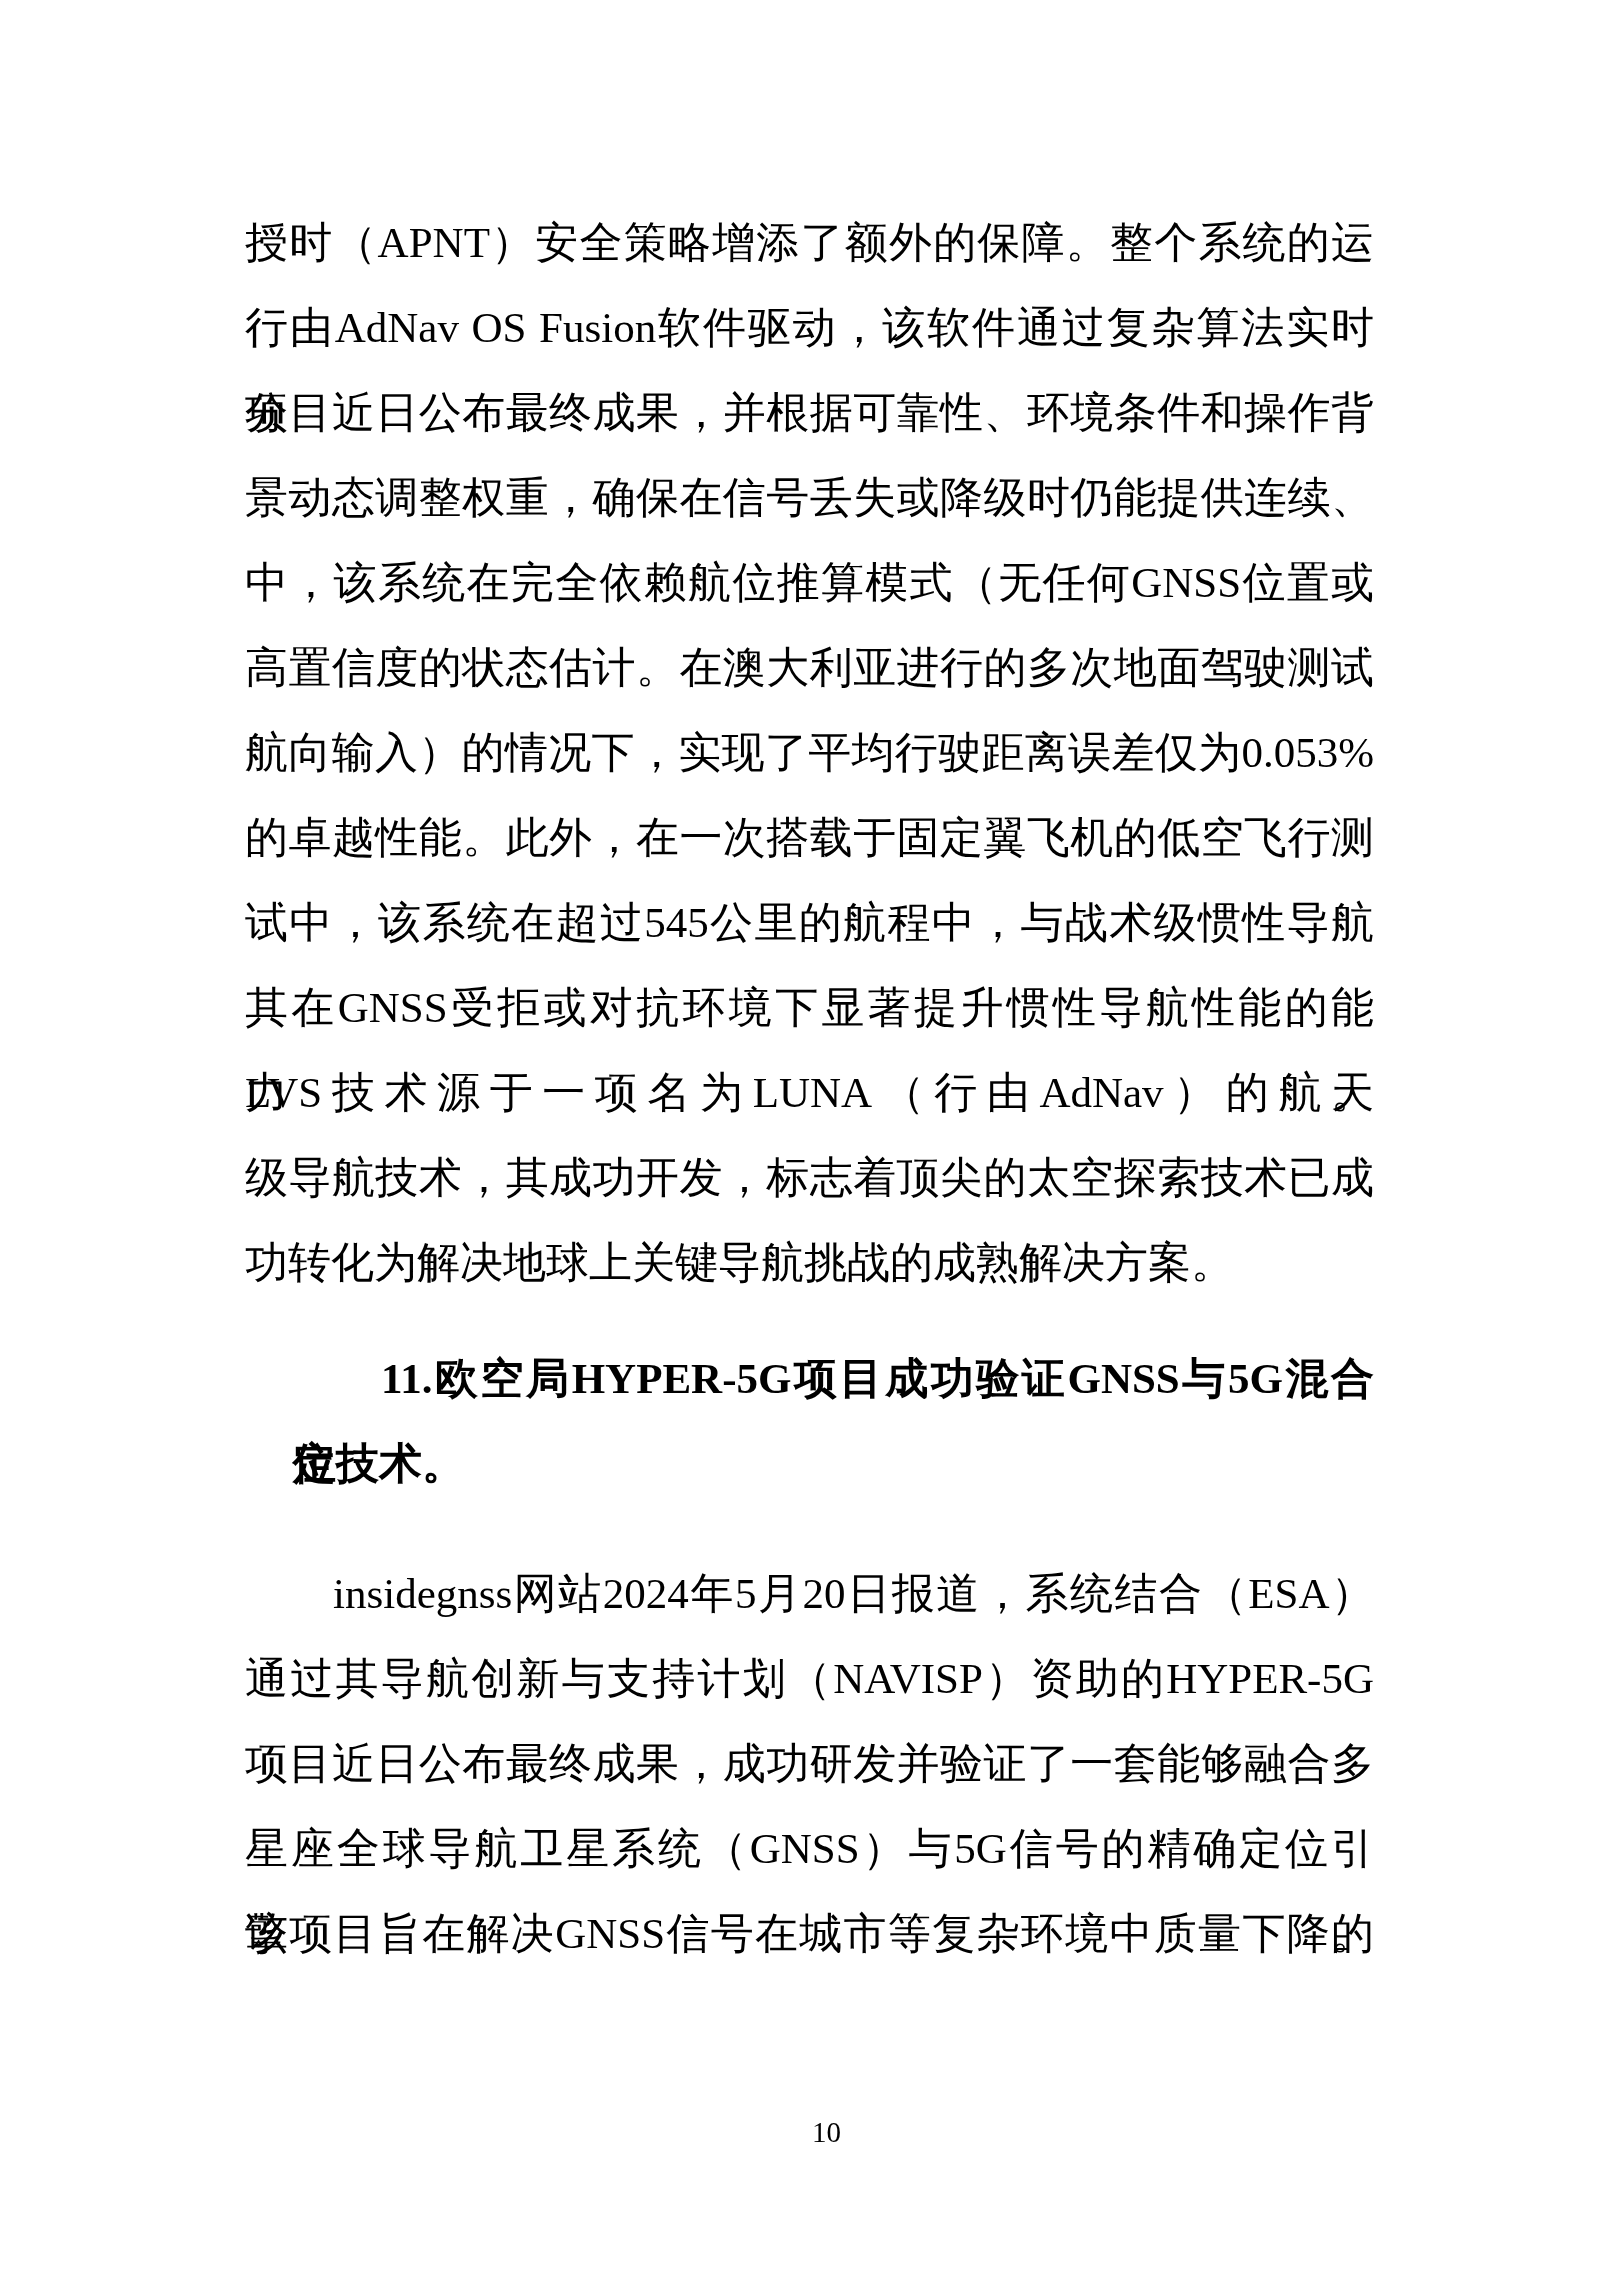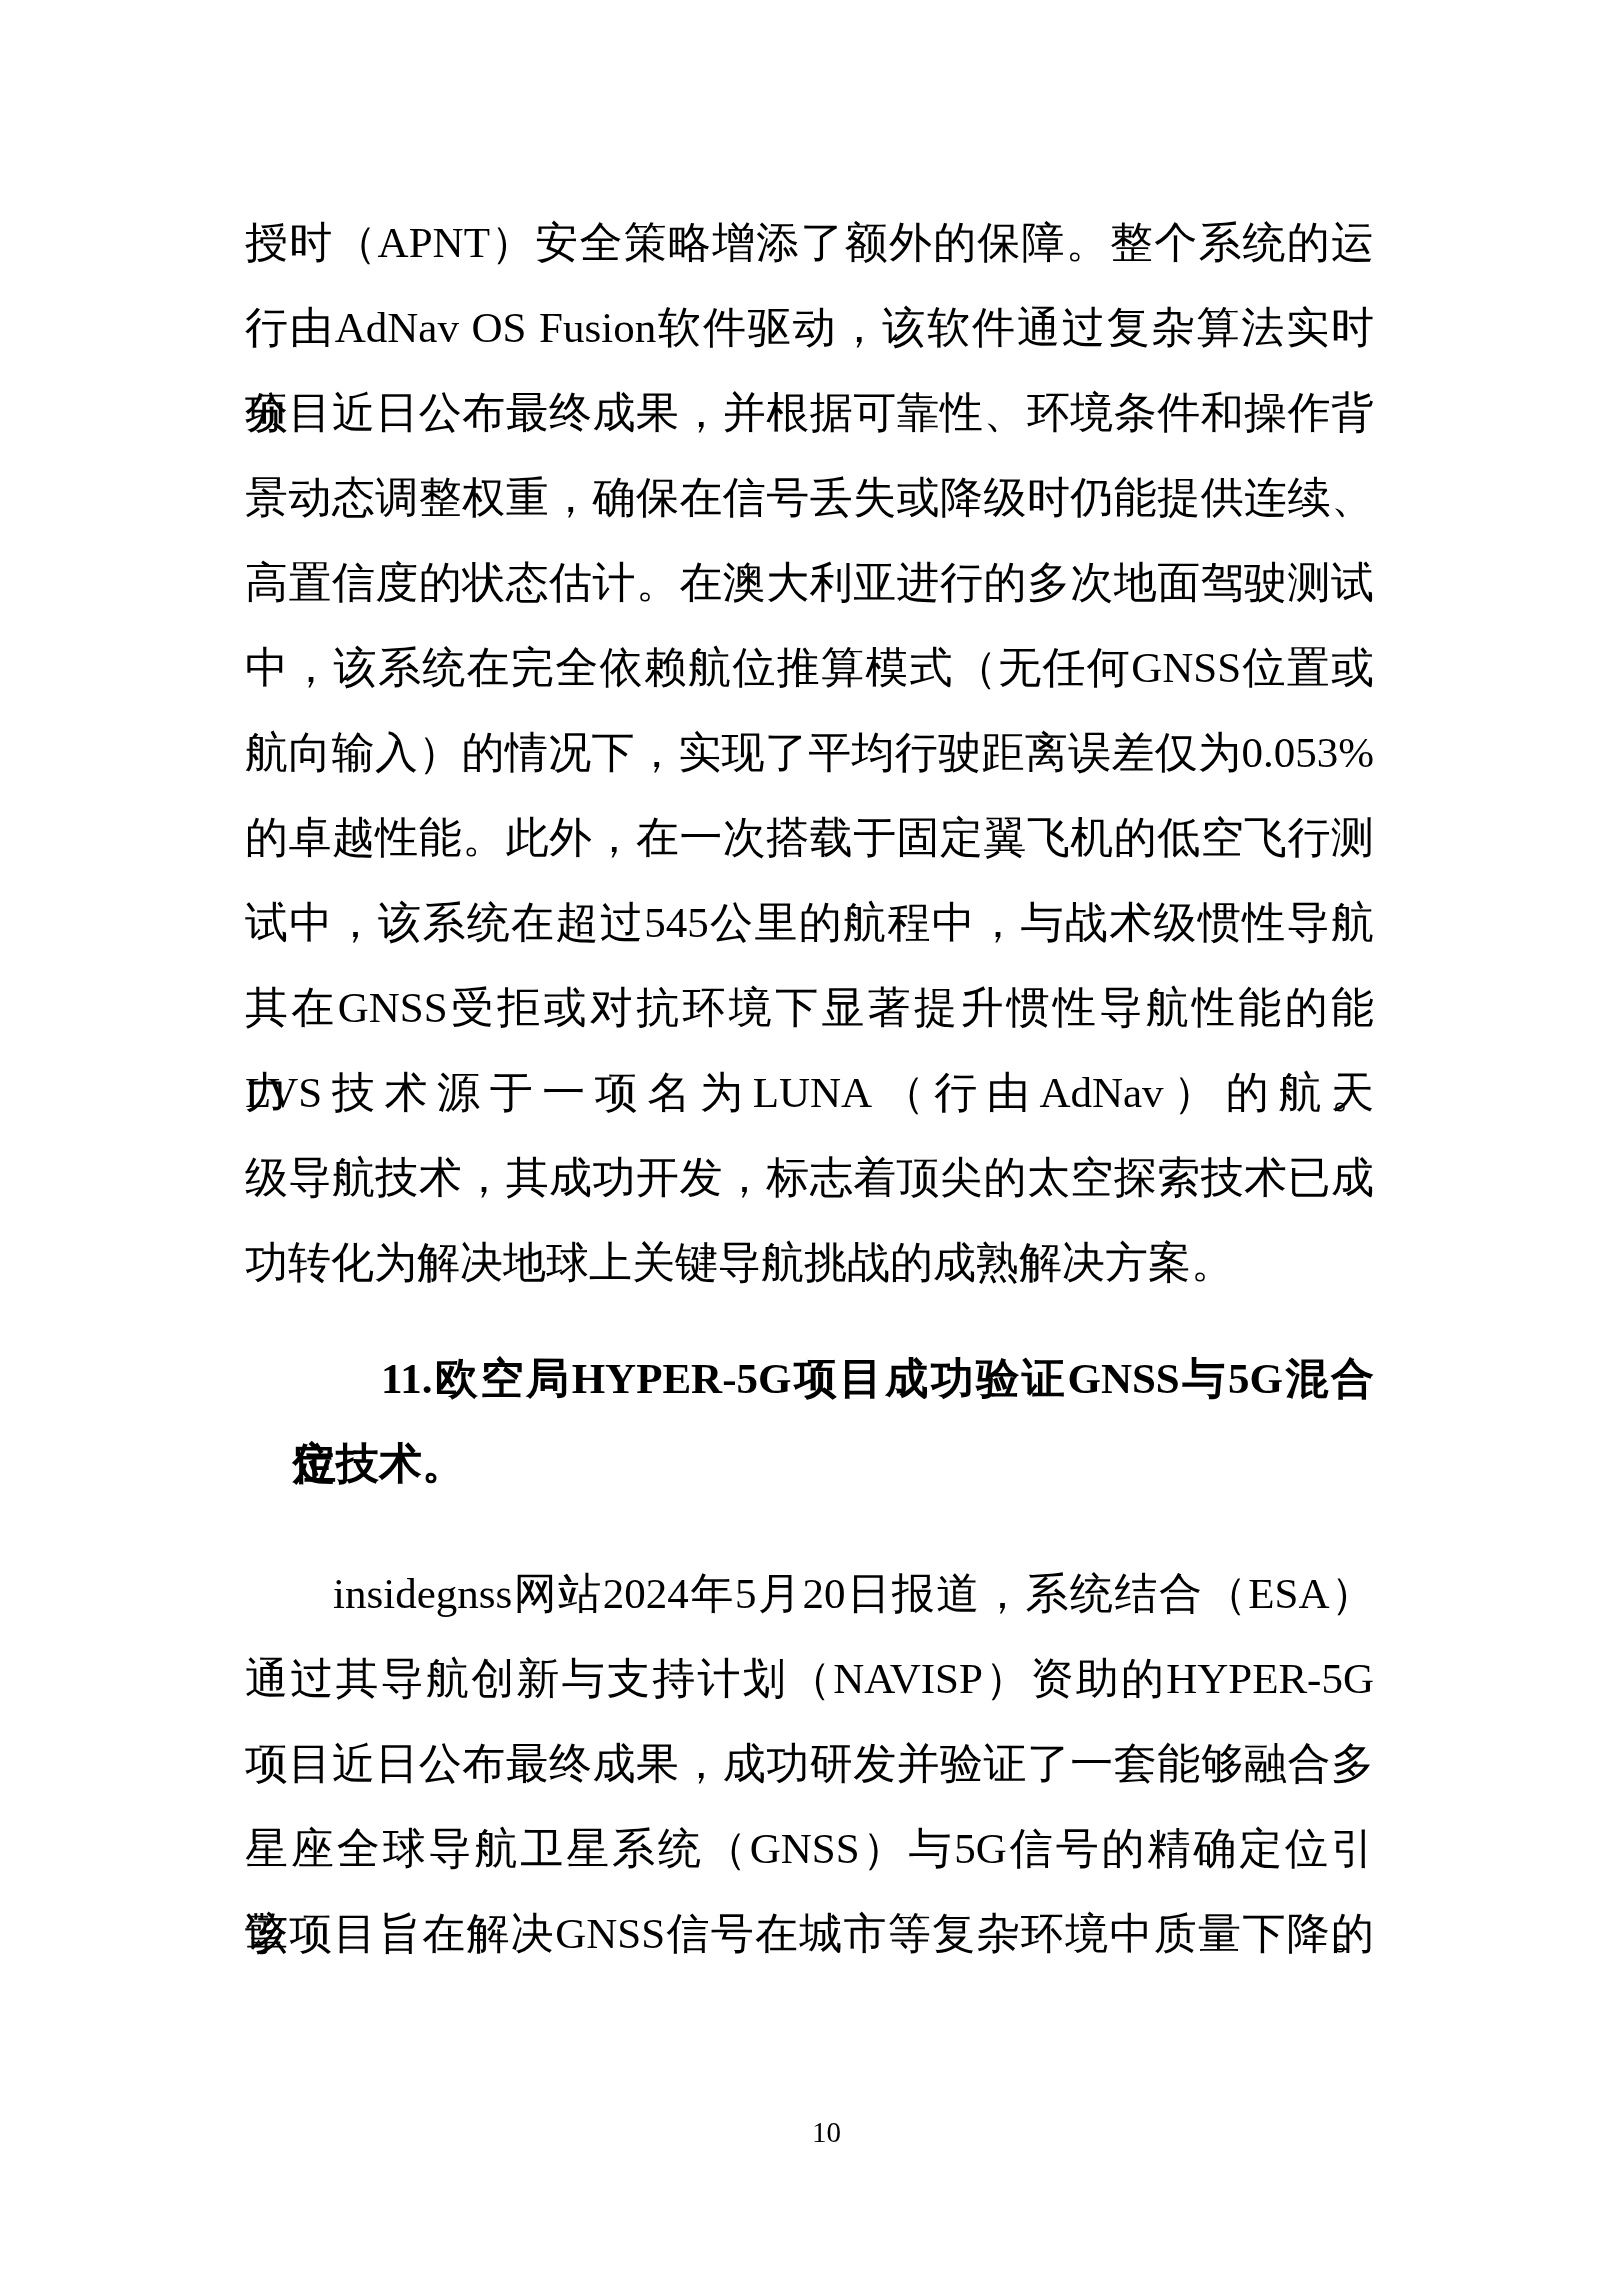--- a/index.html
+++ b/index.html
@@ -62,22 +62,22 @@
 <body>
 
 <div class="page">
   <div class="content">
 
     <div class="para1">
       <div class="line">授时（APNT）安全策略增添了额外的保障。整个系统的运</div>
       <div class="line">行由AdNav OS Fusion软件驱动，该软件通过复杂算法实时分</div>
       <div class="line">项目近日公布最终成果，并根据可靠性、环境条件和操作背</div>
       <div class="line">景动态调整权重，确保在信号丢失或降级时仍能提供连续、</div>
+      <div class="line">中，该系统在完全依赖航位推算模式（无任何GNSS位置或</div>
       <div class="line">高置信度的状态估计。在澳大利亚进行的多次地面驾驶测试</div>
-      <div class="line">中，该系统在完全依赖航位推算模式（无任何GNSS位置或</div>
       <div class="line">航向输入）的情况下，实现了平均行驶距离误差仅为0.053%</div>
       <div class="line">的卓越性能。此外，在一次搭载于固定翼飞机的低空飞行测</div>
       <div class="line">试中，该系统在超过545公里的航程中，与战术级惯性导航</div>
       <div class="line">其在GNSS受拒或对抗环境下显著提升惯性导航性能的能力。</div>
       <div class="line">LVS技术源于一项名为LUNA（行由AdNav）的航天</div>
       <div class="line">级导航技术，其成功开发，标志着顶尖的太空探索技术已成</div>
       <div class="line noj">功转化为解决地球上关键导航挑战的成熟解决方案。</div>
     </div>
 
     <div class="heading">

